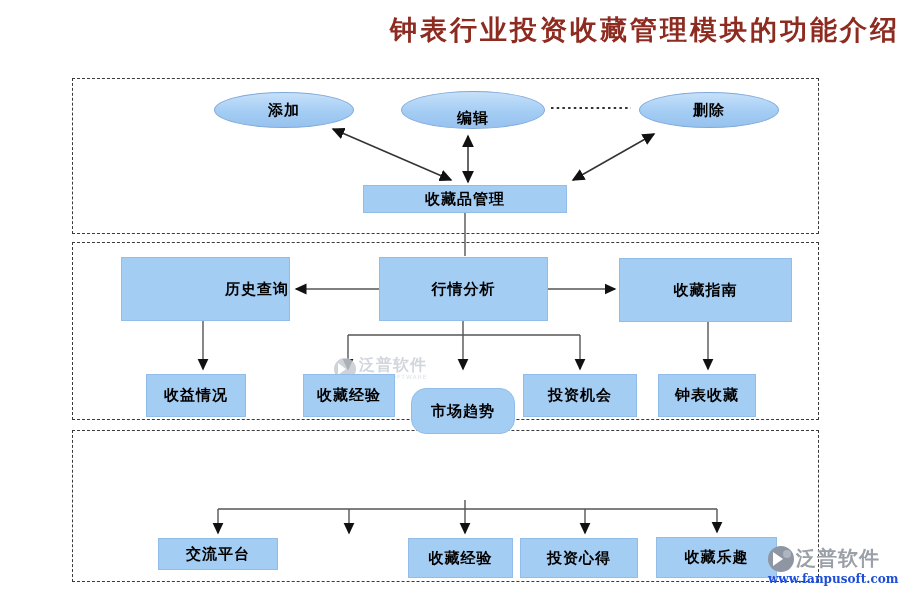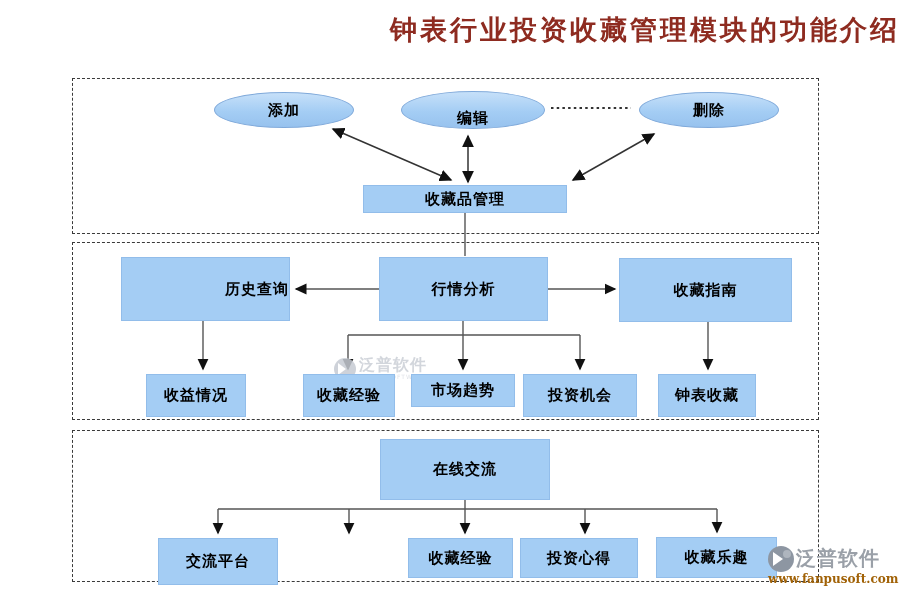--- a/index.html
+++ b/index.html
@@ -54,21 +54,21 @@
     content:"";position:absolute;left:5px;top:6px;border-left:10px solid #fff;
     border-top:7px solid transparent;border-bottom:7px solid transparent;
   }
   .logo-glyph:after{
     content:"";position:absolute;right:3px;top:4px;width:8px;height:8px;border-radius:50%;
     background:#AEB5BE;
   }
   .logo-brand{font-size:20px;font-weight:bold;color:#9AA0A8;letter-spacing:1px;margin-left:2px;}
   .logo-url{
     font-family:"DejaVu Serif","Liberation Serif",serif;
-    font-size:12px;font-weight:bold;color:#a16207;margin-top:0px;letter-spacing:0px;
+    font-size:12px;font-weight:bold;color:#1d4ed8;margin-top:0px;letter-spacing:0px;
   }
 </style>
 </head>
 <body>
 
 <div class="page">
 
   <h1 class="title">钟表行业投资收藏管理模块的功能介绍</h1>
 
   <div class="section sec1"></div>
@@ -127,34 +127,31 @@
   </div>
   <div class="node" style="left:619px;top:258px;width:173px;height:64px;">
     <span>收藏指南</span>
   </div>
   <div class="node" style="left:146px;top:374px;width:100px;height:43px;">
     <span>收益情况</span>
   </div>
   <div class="node" style="left:303px;top:374px;width:92px;height:43px;">
     <span>收藏经验</span>
   </div>
-  <div class="node" style="left:411px;top:374px;width:104px;height:33px;">
+  <div class="node" style="left:411px;top:388px;width:104px;height:46px;border-radius:15px;">
     <span>市场趋势</span>
   </div>
   <div class="node" style="left:523px;top:374px;width:114px;height:43px;">
     <span>投资机会</span>
   </div>
   <div class="node" style="left:658px;top:374px;width:98px;height:43px;">
     <span>钟表收藏</span>
   </div>
 
-  <div class="node" style="left:380px;top:439px;width:170px;height:61px;">
-    <span>在线交流</span>
-  </div>
-  <div class="node" style="left:158px;top:538px;width:120px;height:47px;text-align:right;">
+  <div class="node" style="left:158px;top:538px;width:120px;height:32px;text-align:right;">
     <span>交流平台</span>
   </div>
   <div class="node" style="left:408px;top:538px;width:105px;height:40px;">
     <span>收藏经验</span>
   </div>
   <div class="node" style="left:520px;top:538px;width:118px;height:40px;text-align:center;">
     <span>投资心得</span>
   </div>
   <div class="node" style="left:656px;top:537px;width:121px;height:41px;">
     <span>收藏乐趣</span>

